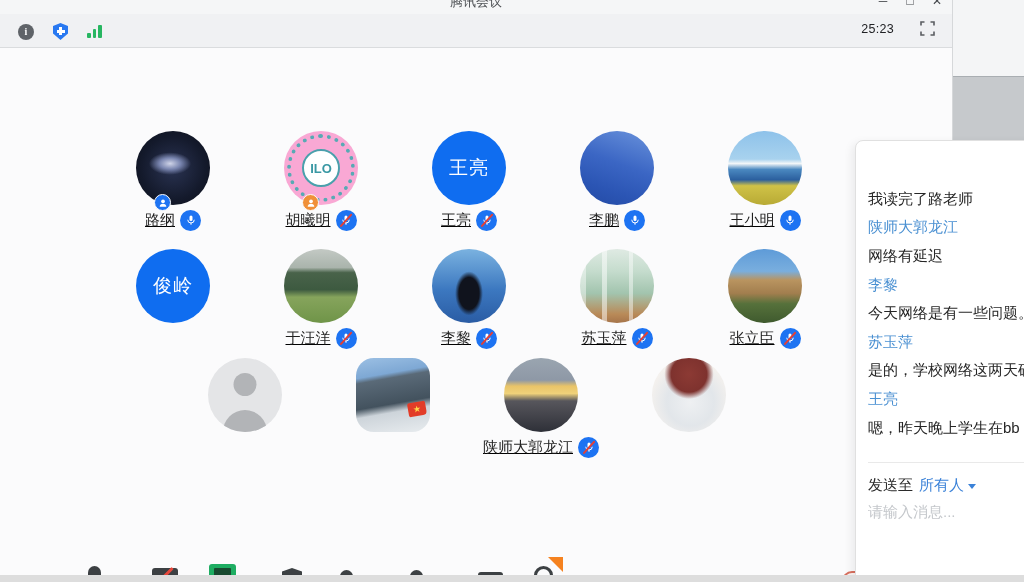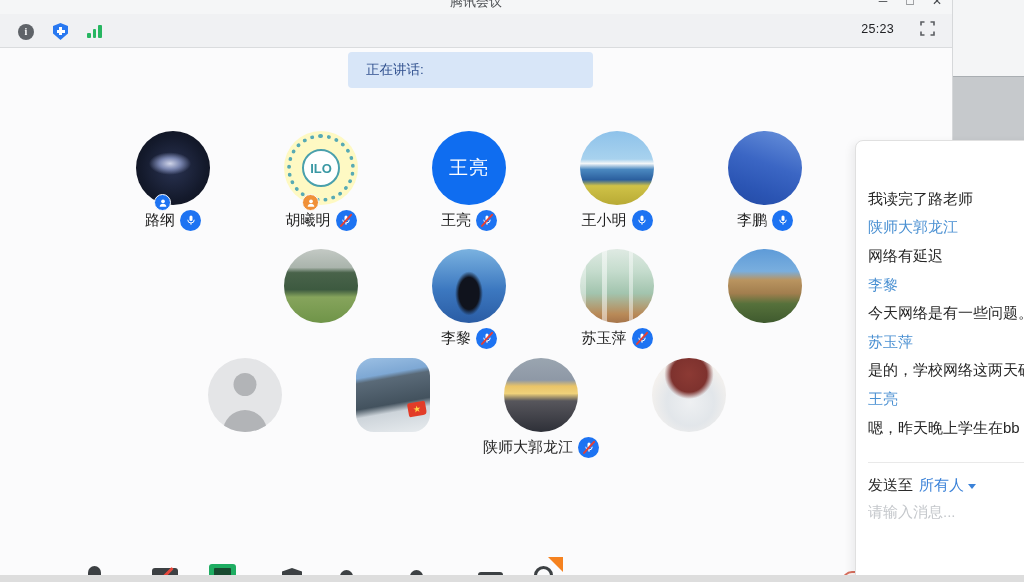--- a/index.html
+++ b/index.html
@@ -27,32 +27,32 @@
   .banner { position:absolute; left:348px; top:52px; width:245px; height:36px; background:#d8e6f8; border-radius:4px; display:flex; align-items:center; padding-left:18px; font-size:13.5px; color:#30508e; }
 
   
   .prow { position:absolute; display:flex; }
   .prow-1 { left:99px; top:131px; }
   .prow-2 { left:99px; top:249px; }
   .prow-3 { left:171px; top:358px; }
   .tile { width:148px; position:relative; text-align:center; }
   .avatar { width:74px; height:74px; border-radius:50%; margin:0 auto; position:relative; overflow:hidden; display:flex; align-items:center; justify-content:center; }
   .avatar.sq { border-radius:24%; }
-  .label { margin-top:4px; height:22px; display:flex; align-items:center; justify-content:center; gap:5px; }
+  .label { margin-top:4px; height:22px; display:flex; align-items:center; justify-content:center; gap:5px;text-decoration:underline; }
   .pname { font-size:15px; color:#1f1f1f; white-space:nowrap; }
   .mic { width:21px; height:21px; border-radius:50%; background:#1d73f2; position:relative; flex:0 0 auto; display:flex; align-items:center; justify-content:center; }
   .mic .slash { position:absolute; left:9.5px; top:2px; width:2.4px; height:17px; background:#e33f35; transform:rotate(42deg); border-radius:1px; }
   .rbadge { position:absolute; left:calc(50% - 19px); top:63px; width:17px; height:17px; border-radius:50%; display:flex; align-items:center; justify-content:center; border:1.5px solid #fbfbfc; }
   .rbadge.blue { background:#1d73f2; }
   .rbadge.orange { background:#f09038; }
   .flagbadge { position:absolute; left:calc(50% + 15px); top:44px; width:18px; height:14px; background:#e23c28; border-radius:2px 2px 4px 2px; transform:rotate(-10deg); color:#ffd54a; font-size:9px; line-height:14px; text-align:center; }
 
   
   .av-galaxy { background:radial-gradient(ellipse 30px 16px at 46% 44%, #cfd4e8 0%, #7a86b0 35%, rgba(20,26,44,0) 70%), radial-gradient(circle at 50% 50%, #2a3352 0%, #141a2c 60%, #0b0e18 100%); }
-  .av-ilo { background:#fef9c3; }
+  .av-ilo { background:#f9a8d4; }
   .av-ilo::before { content:""; position:absolute; inset:3px; border:4px dotted #57aab4; border-radius:50%; }
   .ilo-core { width:38px; height:38px; border:2.5px solid #4aa0ac; border-radius:50%; color:#3a98a4; font-weight:bold; font-size:13px; display:flex; align-items:center; justify-content:center; background:#fff; position:relative; }
   .av-bluetext { background:#0f6df0; color:#fff; font-size:19px; letter-spacing:1px; }
   .av-sky { background:linear-gradient(200deg, #6a93dc 0%, #3b66c4 45%, #2b55b4 75%, #234aa4 100%); }
   .av-beach { background:linear-gradient(180deg, #8ec2ea 0%, #a8d2ee 38%, #f2f6f8 44%, #4a88c0 52%, #2b5f9e 66%, #cfc247 74%, #b8aa35 100%); }
   .av-meadow { background:linear-gradient(180deg, #c3c9c4 0%, #aab4ac 25%, #49634a 32%, #3d5a40 55%, #86a45c 65%, #6f9448 100%); }
   .av-aquarium { background:radial-gradient(ellipse 24px 38px at 50% 60%, #10131d 0%, #10131d 42%, rgba(16,19,29,0) 58%), linear-gradient(180deg, #7ab2e0 0%, #3c78c0 55%, #2a5ca4 100%); }
   .av-building { background:linear-gradient(90deg, rgba(255,255,255,.45) 0 8%, rgba(255,255,255,0) 8% 30%, rgba(255,255,255,.5) 30% 36%, rgba(255,255,255,0) 36% 66%, rgba(255,255,255,.45) 66% 72%, rgba(255,255,255,0) 72%), linear-gradient(180deg, #dfeae3 0%, #c5dccd 30%, #a2c4ae 60%, #b98a58 88%, #a6744a 100%); }
   .av-hilltown { background:linear-gradient(180deg, #5e9bd8 0%, #79aede 30%, #b99460 42%, #a27e4e 60%, #56713b 74%, #3f5a2e 100%); }
   .av-default { background:#e4e5e7; }
@@ -121,23 +121,20 @@
           </span>
       </div>
       <div class="sb-right">
         <span class="timer">25:23</span>
         <svg width="15" height="15" viewBox="0 0 15 15" fill="none" stroke="#5a5d61" stroke-width="1.6">
             <path d="M1 4.5V1h3.5M10.5 1H14v3.5M14 10.5V14h-3.5M4.5 14H1v-3.5"></path>
           </svg>
       </div>
     </div>
 
-    <div class="banner">
-      <span>正在讲话:</span>
-    </div>
 
     <div class="prow prow-1">
         <div class="tile">
           <div class="avatar av-galaxy"></div>
           <div class="rbadge blue">
             <svg viewBox="0 0 24 24" width="10" height="10">
               <circle cx="12" cy="8" r="4.5" fill="#fff"></circle>
               <path d="M4 21c0-4.5 3.6-7.5 8-7.5s8 3 8 7.5z" fill="#fff"></path>
             </svg>
           </div>
@@ -182,51 +179,63 @@
               <svg viewBox="0 0 24 24" width="12" height="12">
                 <rect x="9" y="3" width="6" height="11" rx="3" fill="#fff"></rect>
                 <path d="M5.5 11.5a6.5 6.5 0 0 0 13 0" stroke="#fff" stroke-width="2" fill="none"></path>
                 <rect x="11" y="17.5" width="2" height="4" fill="#fff"></rect>
               </svg>
               <span class="slash"></span>
             </span>
           </div>
         </div>
         <div class="tile">
+          <div class="avatar av-sky"></div>
+          <div class="label">
+            <span class="pname">李鹏</span>
+            <span class="mic">
+              <svg viewBox="0 0 24 24" width="12" height="12">
+                <rect x="9" y="3" width="6" height="11" rx="3" fill="#fff"></rect>
+                <path d="M5.5 11.5a6.5 6.5 0 0 0 13 0" stroke="#fff" stroke-width="2" fill="none"></path>
+                <rect x="11" y="17.5" width="2" height="4" fill="#fff"></rect>
+              </svg>
+            </span>
+          </div>
+        </div>
+        <div class="tile">
           <div class="avatar av-beach"></div>
           <div class="label">
             <span class="pname">王小明</span>
             <span class="mic">
               <svg viewBox="0 0 24 24" width="12" height="12">
                 <rect x="9" y="3" width="6" height="11" rx="3" fill="#fff"></rect>
                 <path d="M5.5 11.5a6.5 6.5 0 0 0 13 0" stroke="#fff" stroke-width="2" fill="none"></path>
                 <rect x="11" y="17.5" width="2" height="4" fill="#fff"></rect>
               </svg>
             </span>
           </div>
         </div>
-        <div class="tile">
-          <div class="avatar av-sky"></div>
-          <div class="label">
-            <span class="pname">李鹏</span>
-            <span class="mic">
-              <svg viewBox="0 0 24 24" width="12" height="12">
-                <rect x="9" y="3" width="6" height="11" rx="3" fill="#fff"></rect>
-                <path d="M5.5 11.5a6.5 6.5 0 0 0 13 0" stroke="#fff" stroke-width="2" fill="none"></path>
-                <rect x="11" y="17.5" width="2" height="4" fill="#fff"></rect>
-              </svg>
-            </span>
-          </div>
-        </div>
       </div>
     <div class="prow prow-2">
         <div class="tile">
+          <div class="avatar av-bluetext">俊岭</div>
         </div>
         <div class="tile">
           <div class="avatar av-meadow"></div>
+          <div class="label">
+            <span class="pname">于汪洋</span>
+            <span class="mic muted">
+              <svg viewBox="0 0 24 24" width="12" height="12">
+                <rect x="9" y="3" width="6" height="11" rx="3" fill="#fff"></rect>
+                <path d="M5.5 11.5a6.5 6.5 0 0 0 13 0" stroke="#fff" stroke-width="2" fill="none"></path>
+                <rect x="11" y="17.5" width="2" height="4" fill="#fff"></rect>
+              </svg>
+              <span class="slash"></span>
+            </span>
+          </div>
         </div>
         <div class="tile">
           <div class="avatar av-aquarium"></div>
           <div class="label">
             <span class="pname">李黎</span>
             <span class="mic muted">
               <svg viewBox="0 0 24 24" width="12" height="12">
                 <rect x="9" y="3" width="6" height="11" rx="3" fill="#fff"></rect>
                 <path d="M5.5 11.5a6.5 6.5 0 0 0 13 0" stroke="#fff" stroke-width="2" fill="none"></path>
                 <rect x="11" y="17.5" width="2" height="4" fill="#fff"></rect>
@@ -244,20 +253,31 @@
                 <rect x="9" y="3" width="6" height="11" rx="3" fill="#fff"></rect>
                 <path d="M5.5 11.5a6.5 6.5 0 0 0 13 0" stroke="#fff" stroke-width="2" fill="none"></path>
                 <rect x="11" y="17.5" width="2" height="4" fill="#fff"></rect>
               </svg>
               <span class="slash"></span>
             </span>
           </div>
         </div>
         <div class="tile">
           <div class="avatar av-hilltown"></div>
+          <div class="label">
+            <span class="pname">张立臣</span>
+            <span class="mic muted">
+              <svg viewBox="0 0 24 24" width="12" height="12">
+                <rect x="9" y="3" width="6" height="11" rx="3" fill="#fff"></rect>
+                <path d="M5.5 11.5a6.5 6.5 0 0 0 13 0" stroke="#fff" stroke-width="2" fill="none"></path>
+                <rect x="11" y="17.5" width="2" height="4" fill="#fff"></rect>
+              </svg>
+              <span class="slash"></span>
+            </span>
+          </div>
         </div>
       </div>
     <div class="prow prow-3">
         <div class="tile">
           <div class="avatar av-default"></div>
         </div>
         <div class="tile">
           <div class="avatar av-winter sq"></div>
           <div class="flagbadge">★</div>
         </div>

